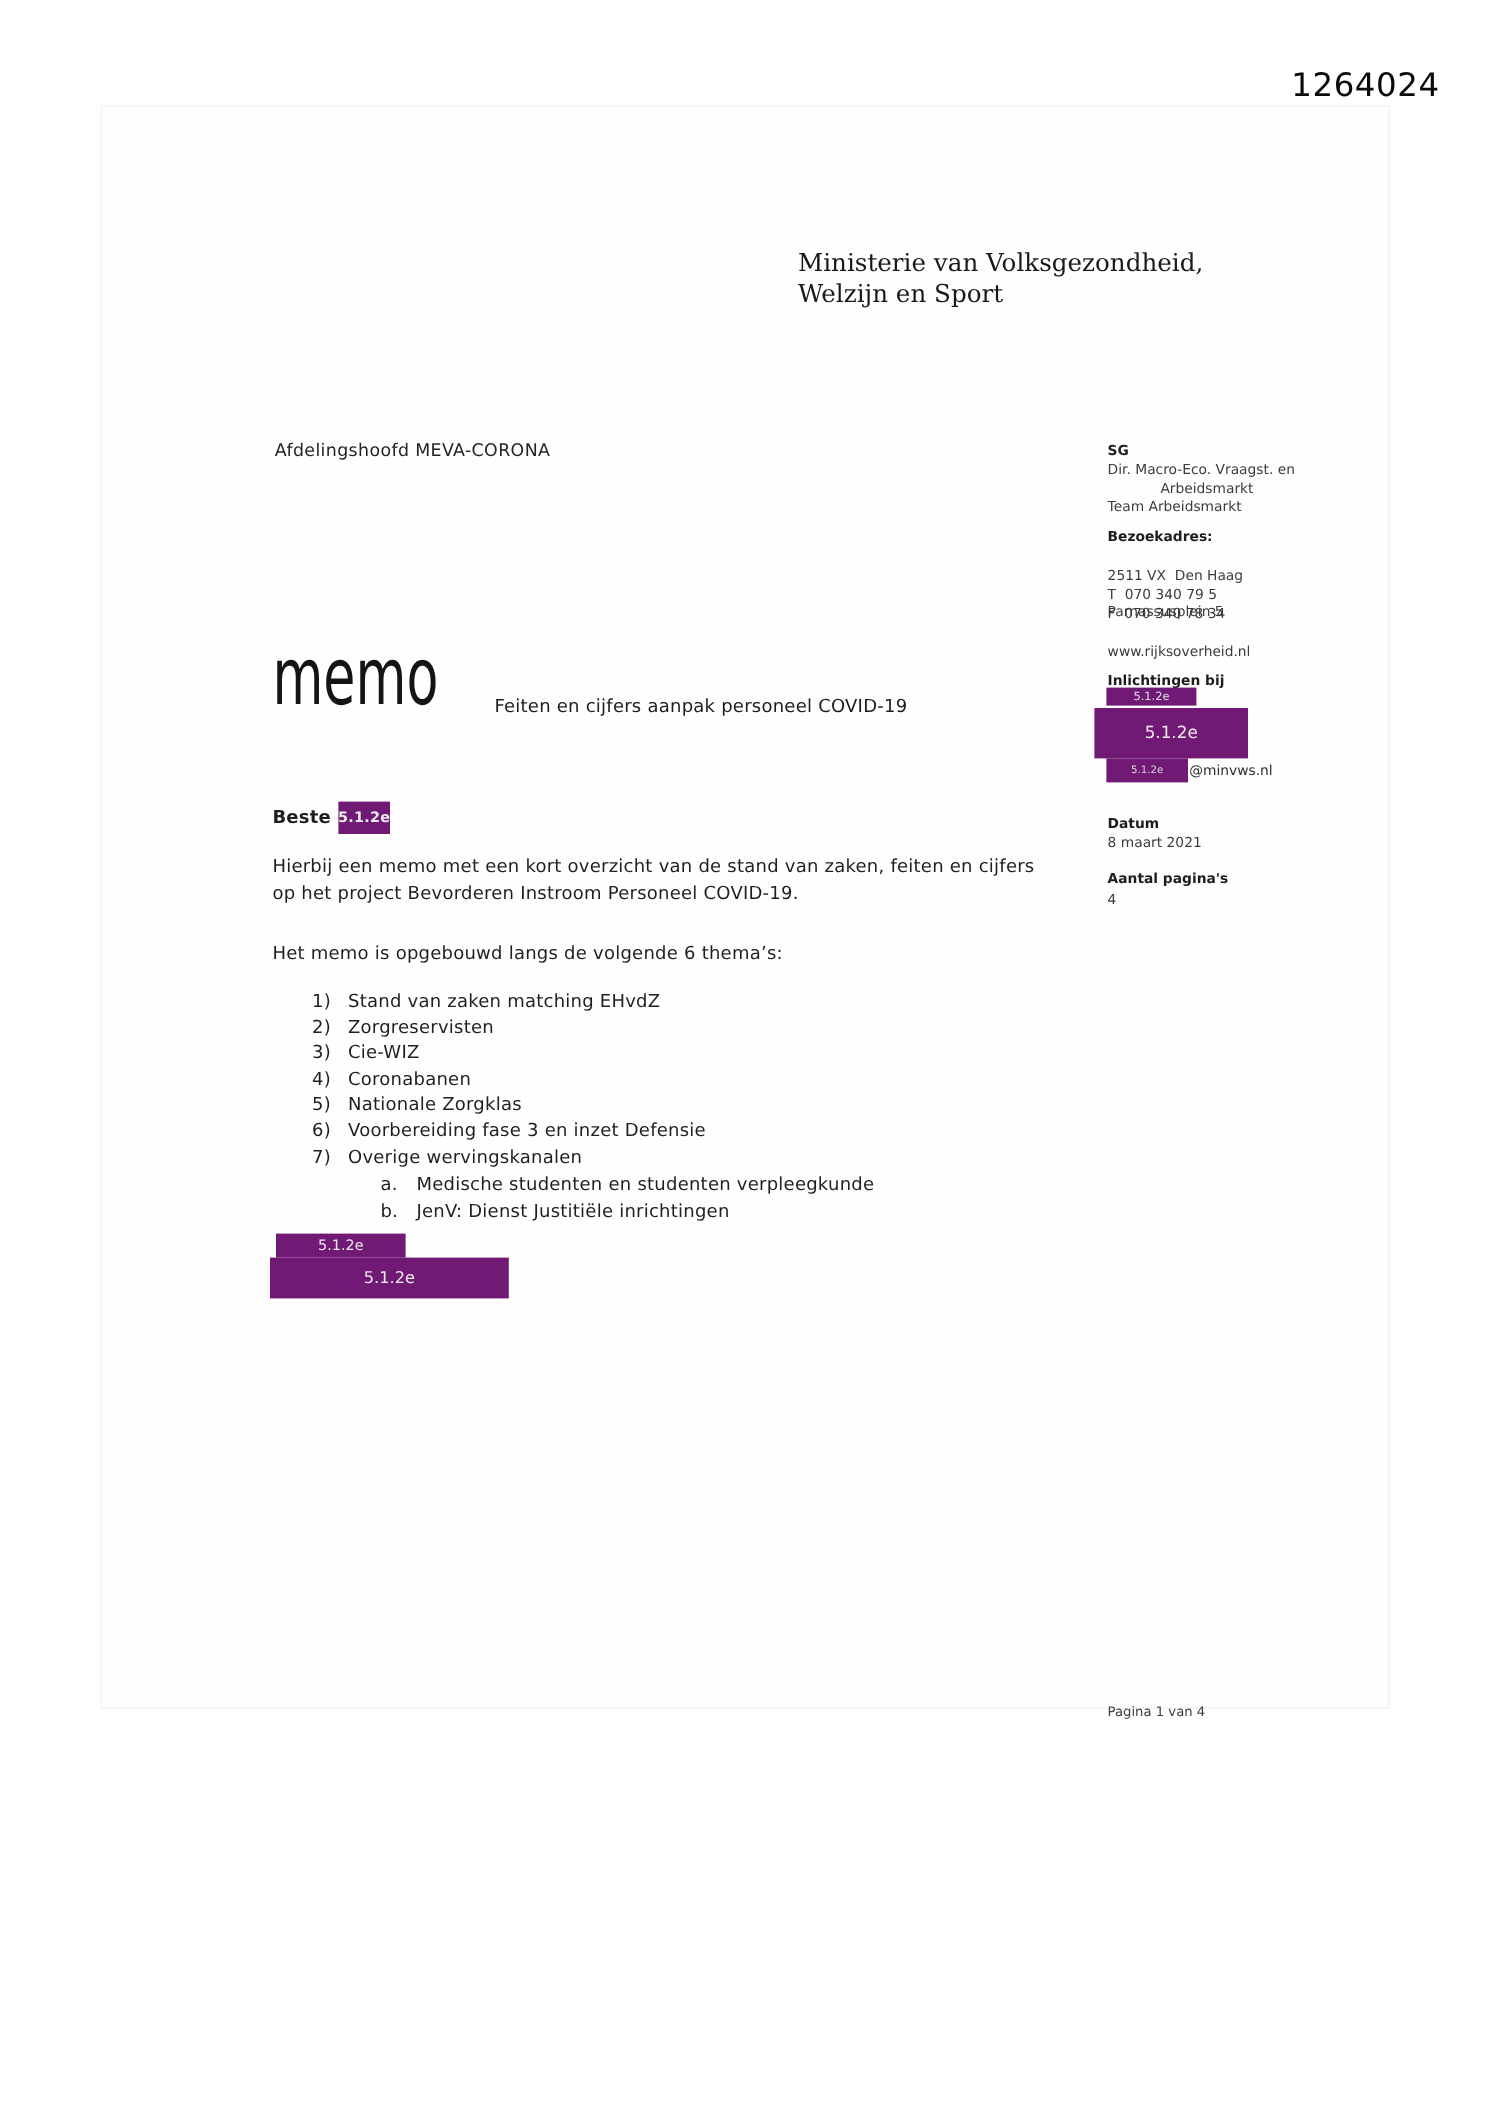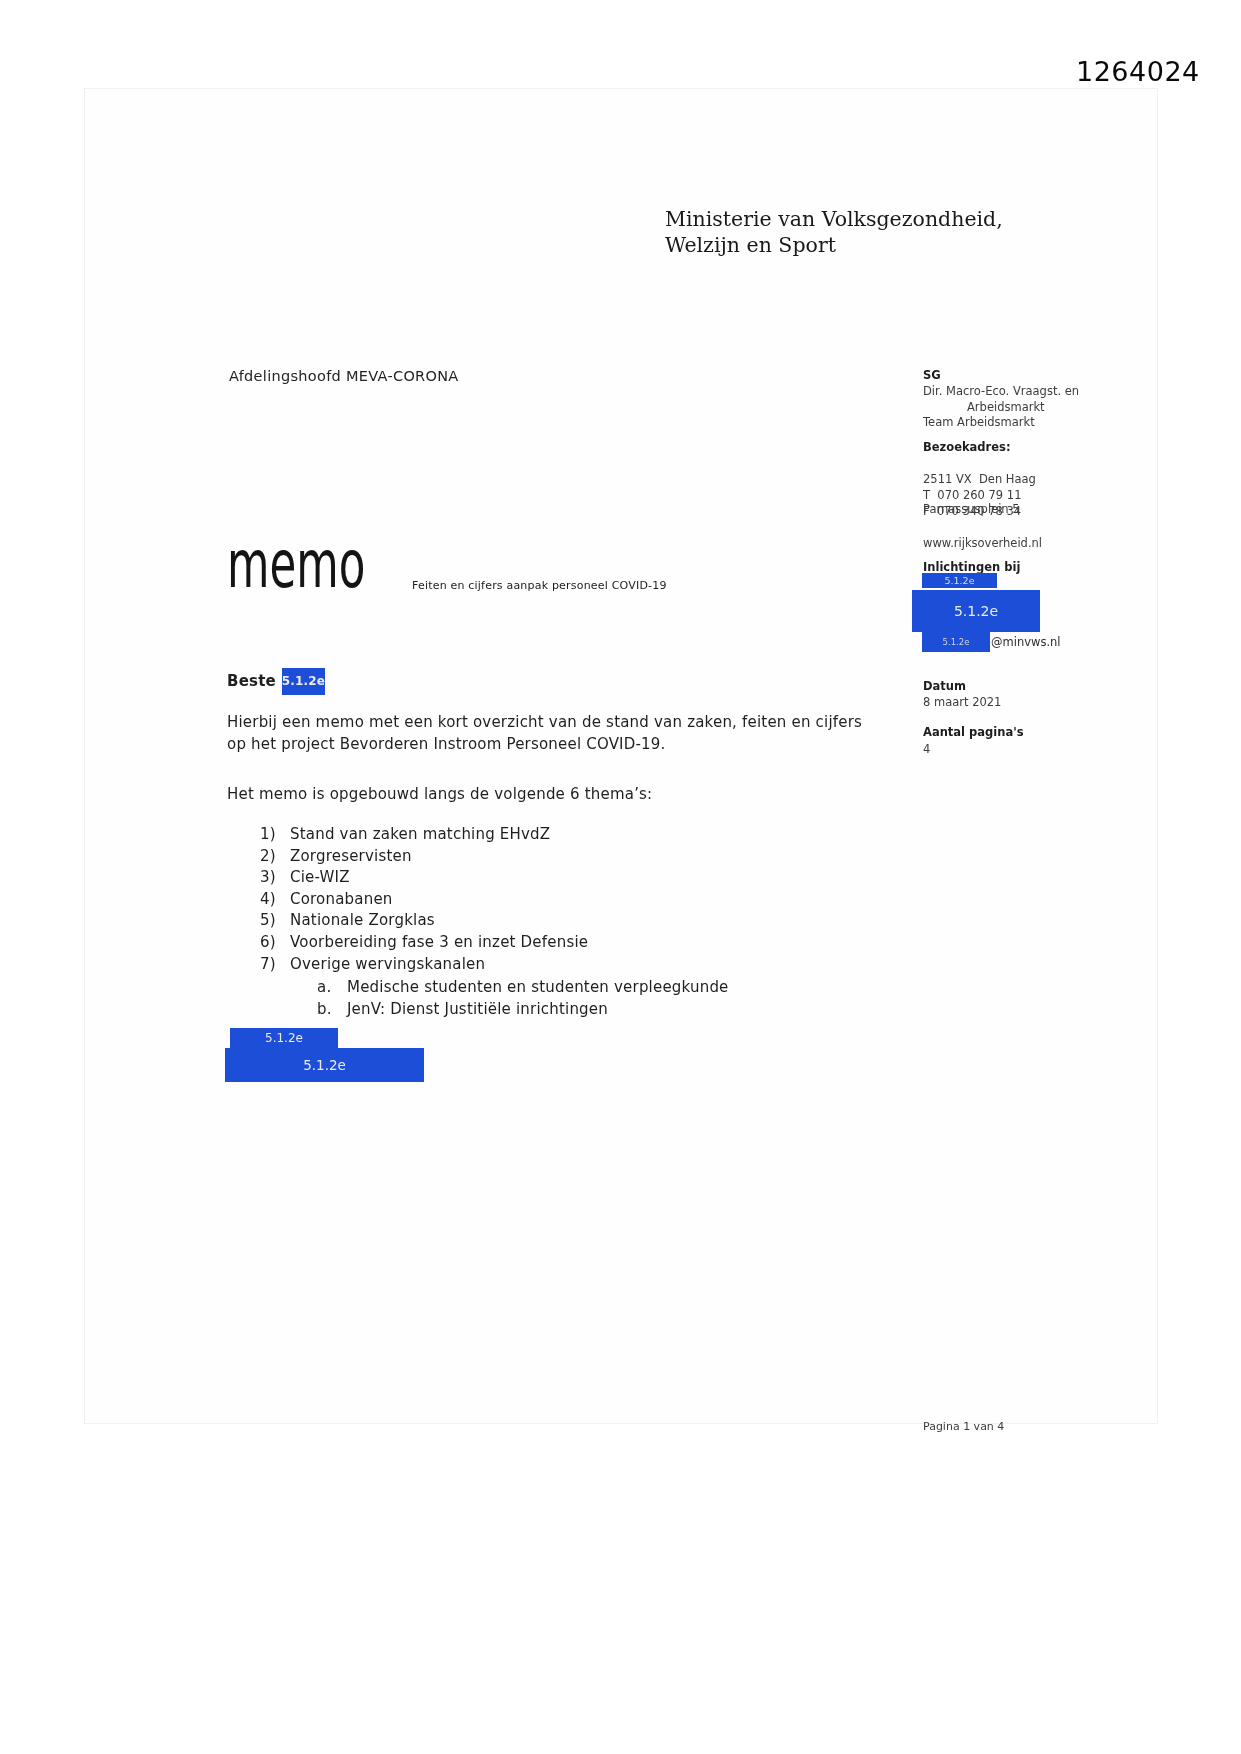--- a/index.html
+++ b/index.html
@@ -8,34 +8,34 @@
   .abs{position:absolute;}
   .scan-edge{left:84px;top:88px;width:1072px;height:1334px;border:1px solid #f1f1f1;background:#fffefe;}
 
   .doc-number{left:1076px;top:56px;font-size:27px;color:#0a0a0a;letter-spacing:0.5px;}
   .ministry{left:665px;top:206px;font-family:"DejaVu Serif","Liberation Serif",serif;
             font-size:20.5px;line-height:26px;color:#191919;}
   .addressee{left:229px;top:368px;font-size:14.5px;letter-spacing:0.3px;color:#242424;}
 
   .memo-wordmark{left:227px;top:530px;font-size:66px;line-height:70px;color:#141414;
                  transform:scaleX(0.66);transform-origin:left center;letter-spacing:0;}
-  .subject{left:412px;top:579px;font-size:11px;letter-spacing:0.2px;color:#1c1c1c;}
+  .subject{left:412px;top:579px;font-size:15px;letter-spacing:0.2px;color:#1c1c1c;}
 
   .body-text{font-size:15px;letter-spacing:0.2px;line-height:21.5px;color:#1f1f1f;}
   .salutation{left:227px;top:667px;height:29px;display:flex;align-items:center;gap:6px;font-weight:bold;}
   .para1{left:227px;top:712px;}
   .para2{left:227px;top:784px;}
   .theme-list{left:227px;top:824px;}
   .theme-row{height:21.6px;line-height:21.6px;font-size:15px;letter-spacing:0.2px;}
   .theme-row .num{display:inline-block;margin-left:33px;width:30px;}
   .sub-row{height:21.8px;line-height:21.8px;font-size:15px;letter-spacing:0.2px;}
   .sub-row .num{display:inline-block;margin-left:90px;width:30px;}
   .sub-spacer{height:2px;}
 
-  .redact{background:#1d4ed8;color:#ebebeb;display:flex;align-items:center;justify-content:center;
+  .redact{background:#701a75;color:#ebebeb;display:flex;align-items:center;justify-content:center;
           font-family:"DejaVu Sans",sans-serif;}
   .redact-salutation{width:43px;height:27px;font-size:12px;}
   .redact-bottom-small{left:230px;top:1028px;width:108px;height:20px;font-size:12px;}
   .redact-bottom-large{left:225px;top:1048px;width:199px;height:34px;font-size:13.5px;}
   .side-text{position:absolute;font-size:11.5px;line-height:15.5px;color:#3c3c3c;white-space:pre;}
   .side-bold{font-weight:bold;color:#1d1d1d;}
   .redact-contact-small{left:922px;top:573px;width:75px;height:15px;font-size:9.5px;color:#dcdcdc;}
   .redact-contact-large{left:912px;top:590px;width:128px;height:42px;font-size:14px;}
   .redact-contact-email{left:922px;top:632px;width:68px;height:20px;font-size:8.5px;color:#d6d6d6;}
   .email-domain{left:991px;top:635px;font-size:11.5px;color:#2e2e2e;}
@@ -58,21 +58,21 @@
   <div class="abs addressee">Afdelingshoofd MEVA-CORONA</div>
 
   <div class="abs side-text side-bold" style="left:923px;top:368px;">SG</div>
   <div class="abs side-text" style="left:923px;top:384px;">Dir. Macro-Eco. Vraagst. en</div>
   <div class="abs side-text" style="left:923px;top:400px;margin-left:44px;">Arbeidsmarkt</div>
   <div class="abs side-text" style="left:923px;top:415px;">Team Arbeidsmarkt</div>
 
   <div class="abs side-text side-bold" style="left:923px;top:440px;">Bezoekadres:</div>
   <div class="abs side-text" style="left:923px;top:456px;margin-top:46px;">Parnassusplein 5</div>
   <div class="abs side-text" style="left:923px;top:472px;">2511 VX  Den Haag</div>
-  <div class="abs side-text" style="left:923px;top:488px;">T  070 260 79 11</div>
+  <div class="abs side-text" style="left:923px;top:488px;">T  070 340 79 5</div>
   <div class="abs side-text" style="left:923px;top:504px;">F  070 340 78 34</div>
 
   <div class="abs side-text" style="left:923px;top:536px;">www.rijksoverheid.nl</div>
 
   <div class="abs side-text side-bold" style="left:923px;top:560px;">Inlichtingen bij</div>
   <div class="abs redact redact-contact-small">5.1.2e</div>
   <div class="abs redact redact-contact-large">5.1.2e</div>
   <div class="abs redact redact-contact-email">5.1.2e</div>
   <div class="abs side-text email-domain">@minvws.nl</div>
 

